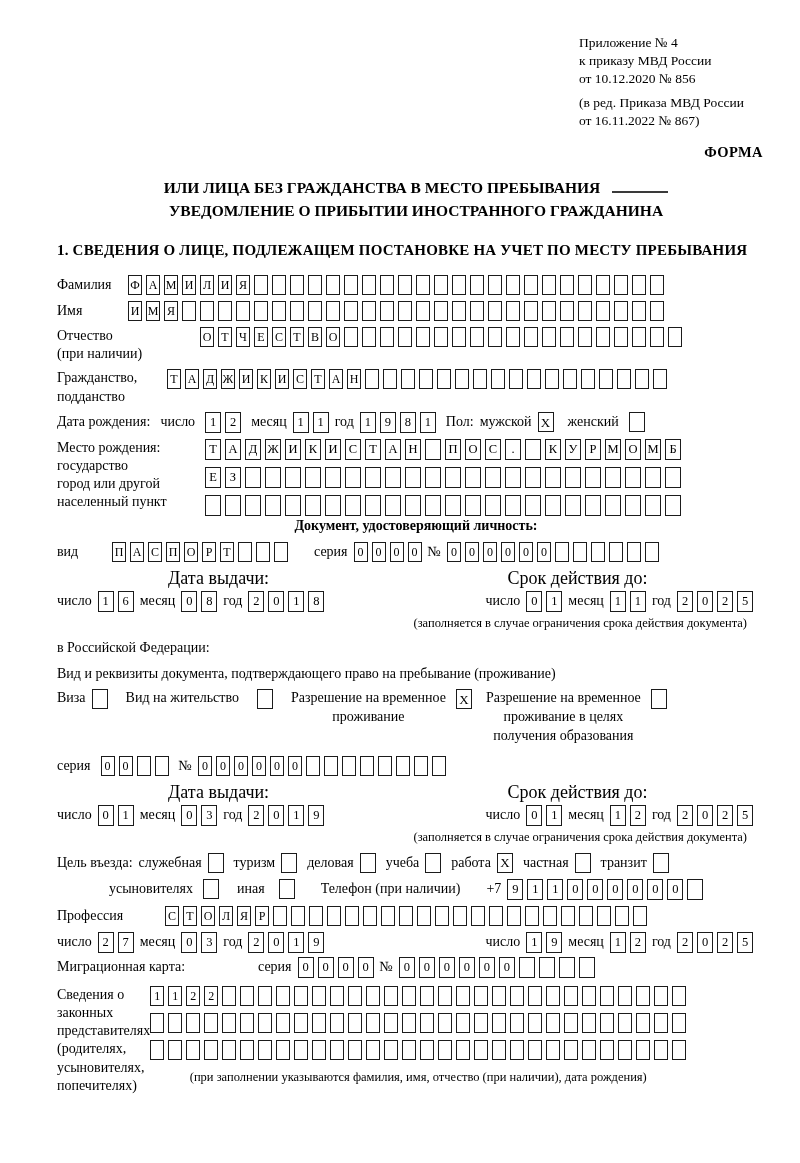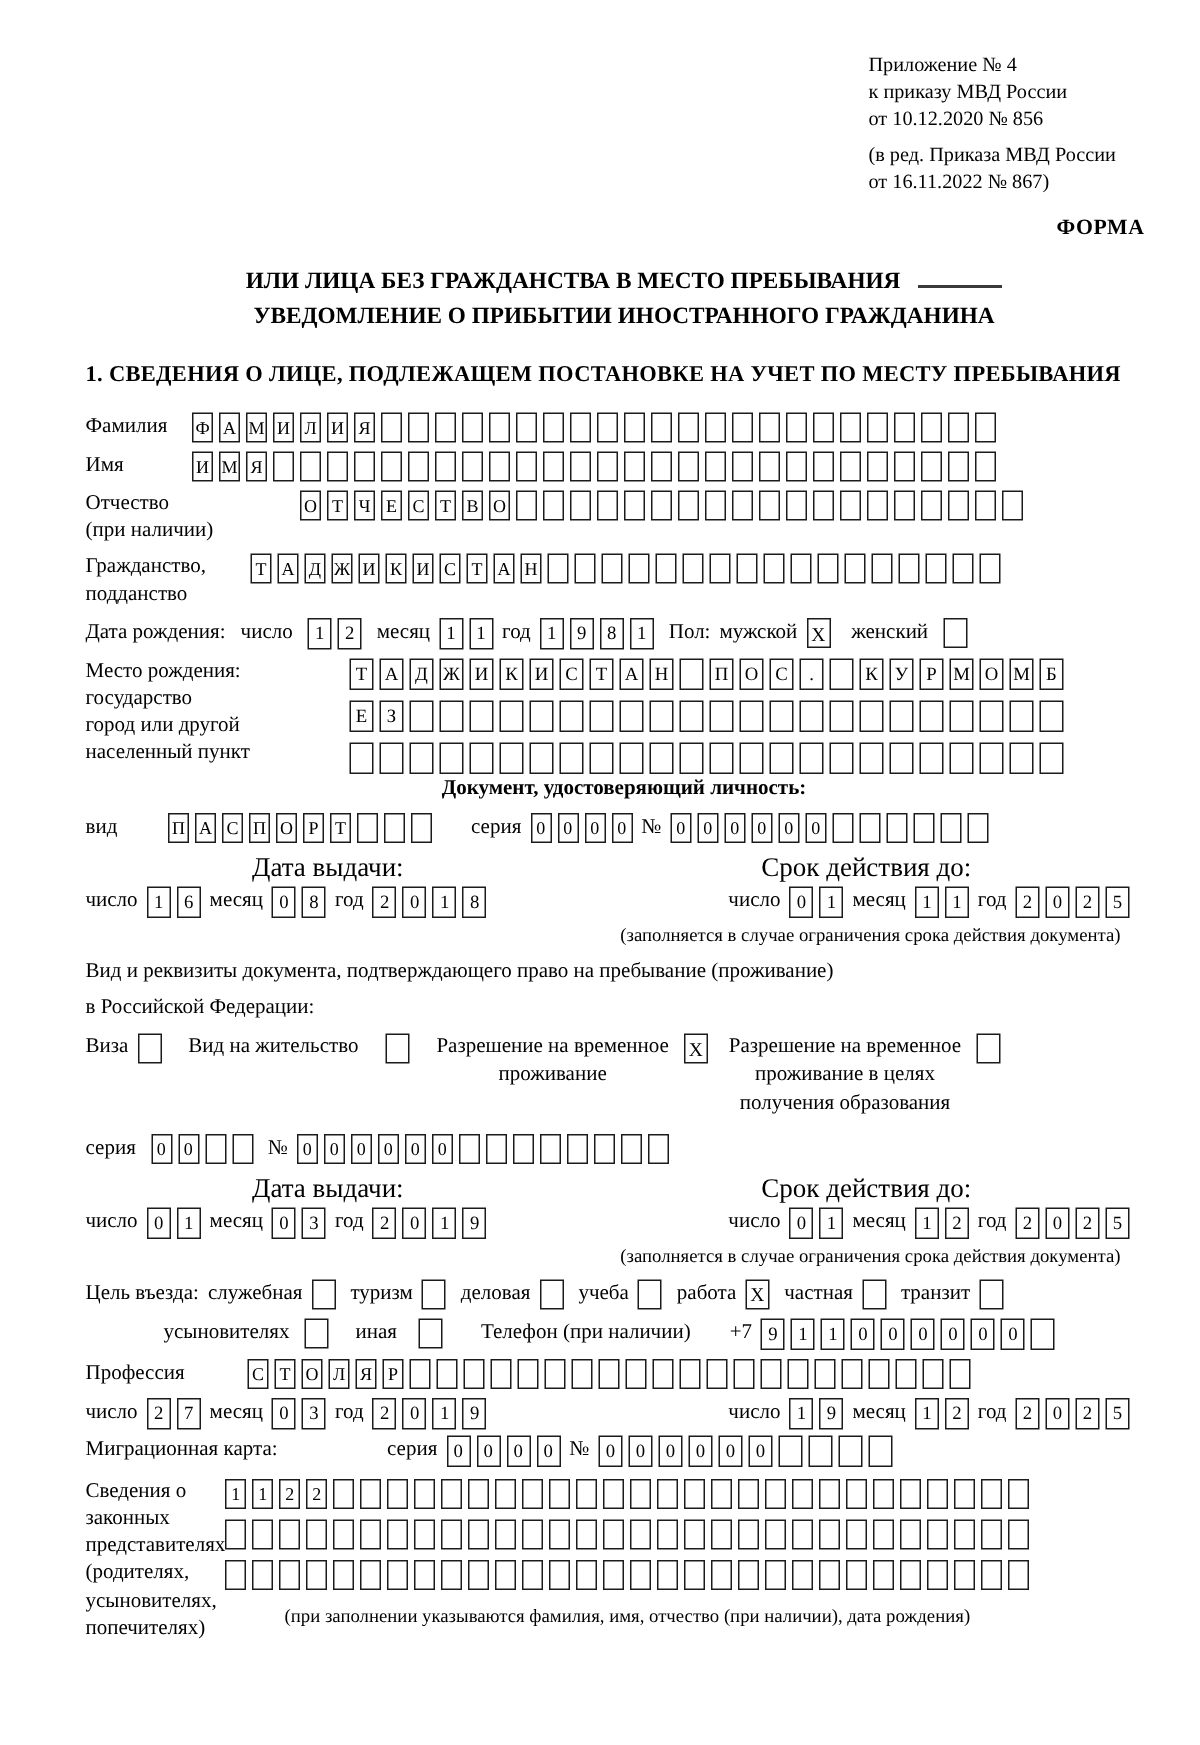--- a/index.html
+++ b/index.html
@@ -233,21 +233,21 @@
     <span class="lbl ml6">мужской</span>
     <span class="cells cb ml6">
         <span class="cell">X</span>
       </span>
     <span class="lbl ml14">женский</span>
     <span class="cells cb ml10">
         <span class="cell"></span>
       </span>
   </div>
 
-  <div class="row top" style="margin-bottom:2px;gap:28px;">
+  <div class="row top" style="margin-bottom:2px;">
     <span class="lblcol w148" style="line-height:1.55;">
       <span class="lbl">Место рождения:</span>
       <span class="lbl">государство</span>
       <span class="lbl">город или другой</span>
       <span class="lbl">населенный пункт</span>
     </span>
     <span class="vrows">
       <span class="cells wide">
           <span class="cell">Т</span>
           <span class="cell">А</span>
@@ -408,22 +408,22 @@
       <span class="cells wide">
           <span class="cell">2</span>
           <span class="cell">0</span>
           <span class="cell">2</span>
           <span class="cell">5</span>
         </span>
     </span>
   </div>
   <div class="note">(заполняется в случае ограничения срока действия документа)</div>
 
+  <div class="lbl" style="margin-bottom:8px;">в Российской Федерации:</div>
   <div class="lbl" style="margin-bottom:6px;">Вид и реквизиты документа, подтверждающего право на пребывание (проживание)</div>
-  <div class="lbl" style="margin-bottom:8px;">в Российской Федерации:</div>
 
   <div class="row top" style="margin-bottom:10px;">
     <span class="lbl">Виза</span>
     <span class="cells cb ml6">
         <span class="cell"></span>
       </span>
     <span class="lbl ml18">Вид на жительство</span>
     <span class="cells cb ml18">
         <span class="cell"></span>
       </span>

